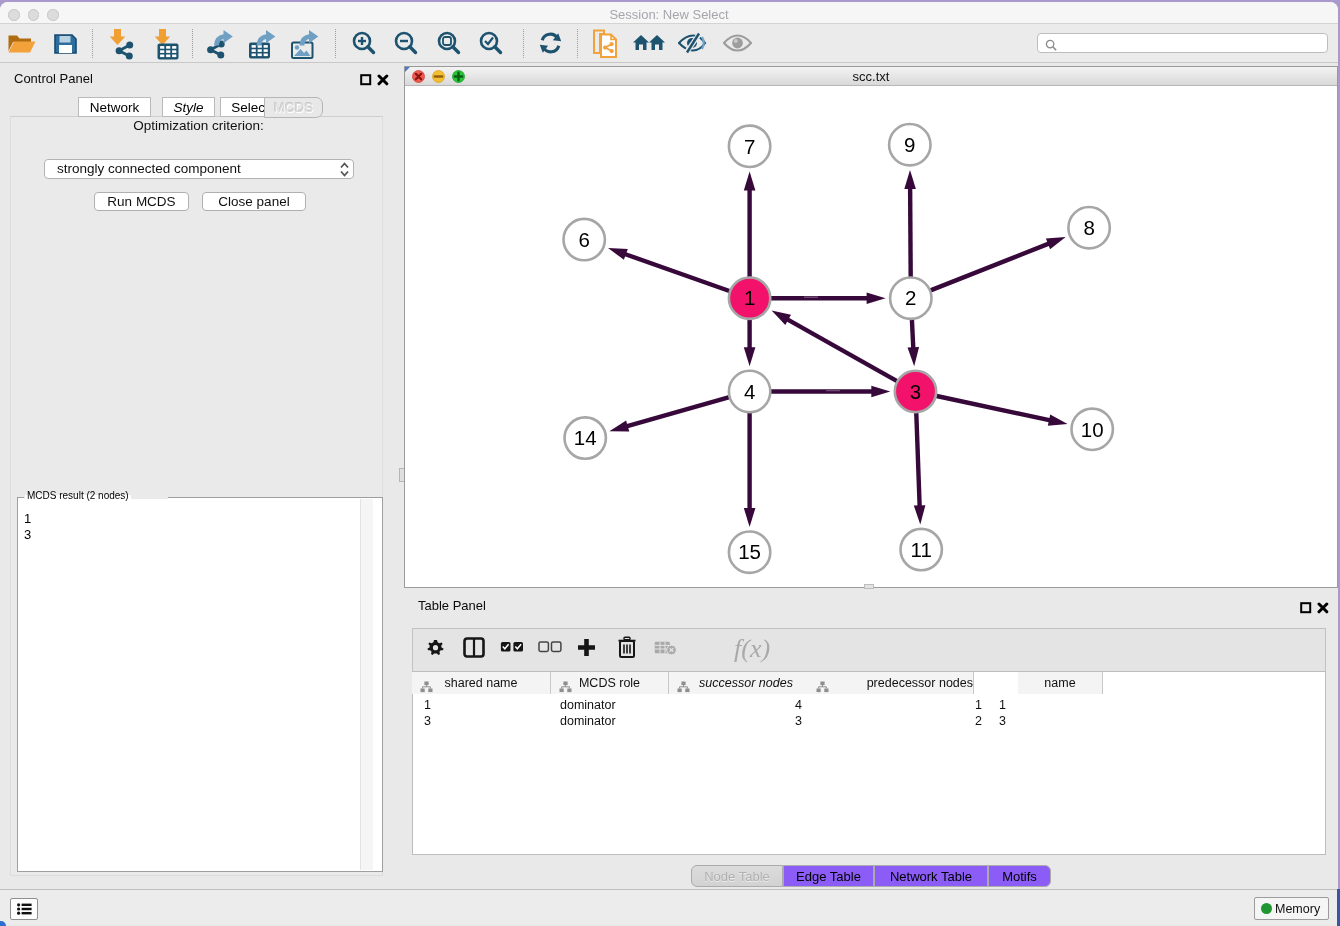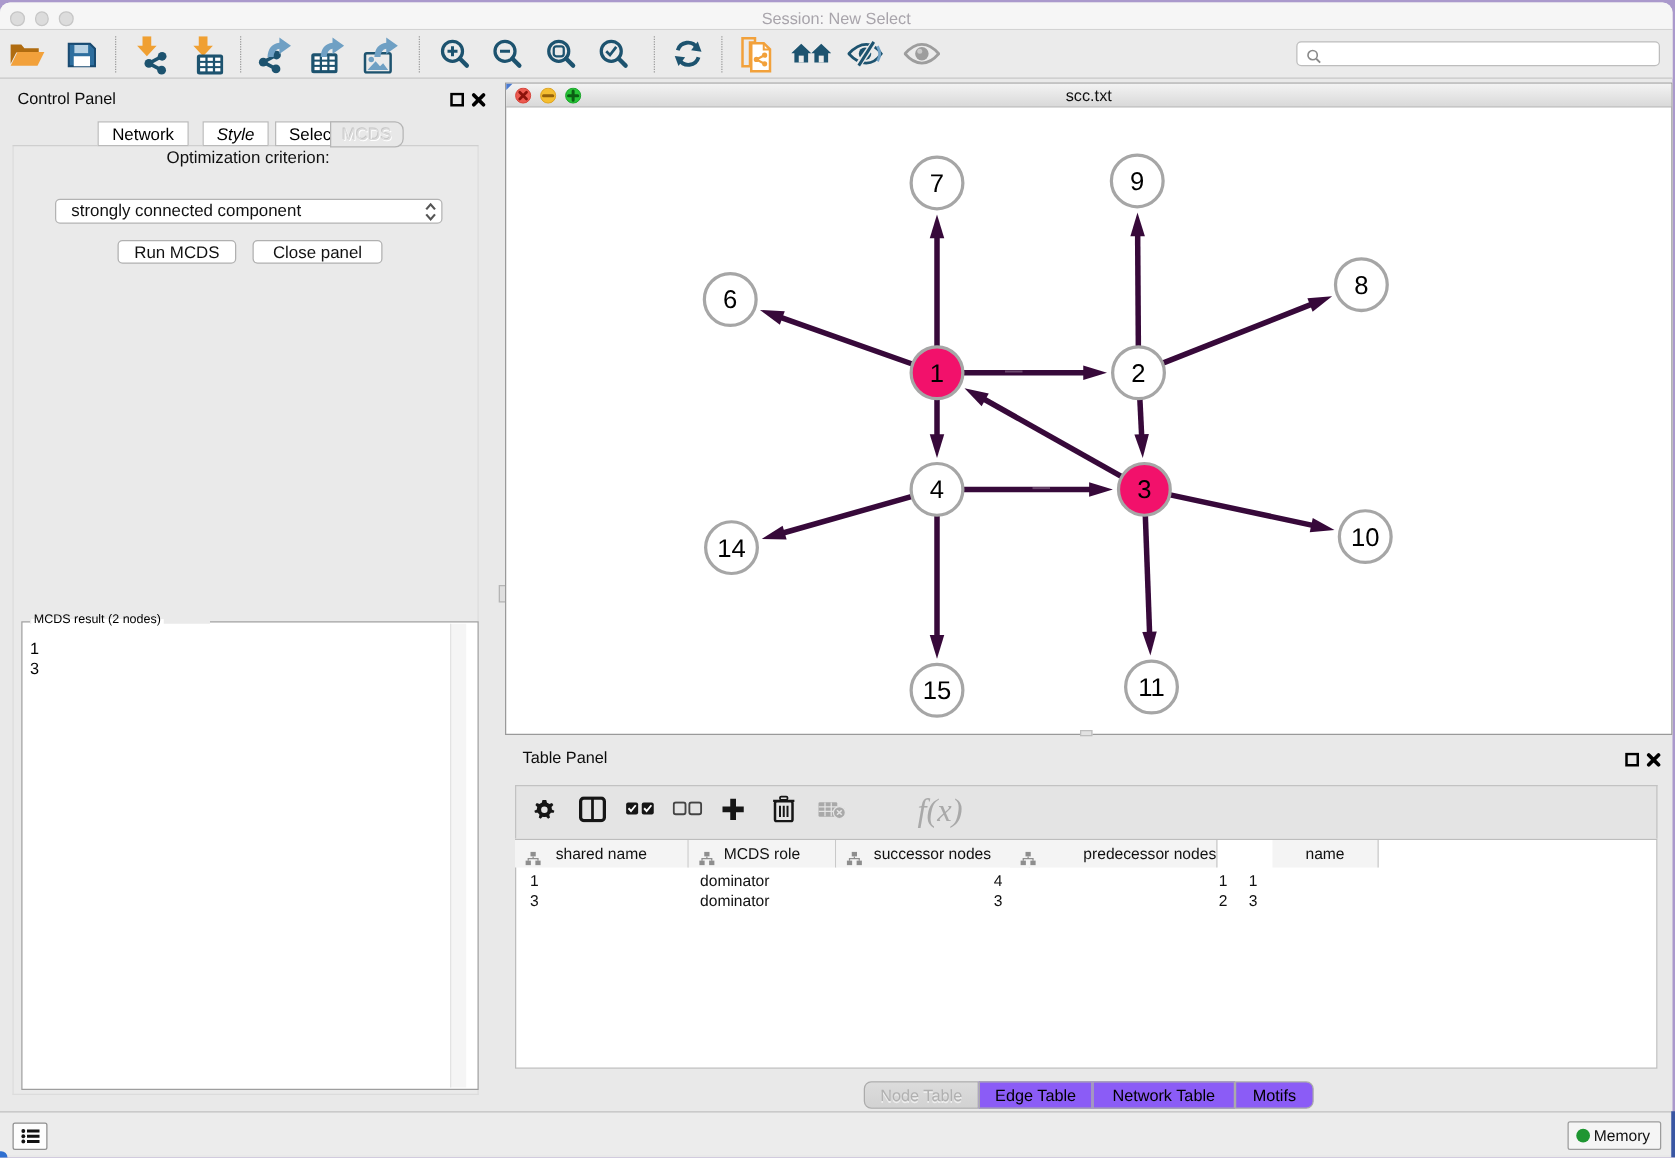--- a/index.html
+++ b/index.html
@@ -352,21 +352,21 @@
         <rect x="0.5" y="7.5" width="4.2" height="3.6" fill="#8e8e8e"></rect>
         <rect x="8.3" y="7.5" width="4.2" height="3.6" fill="#8e8e8e"></rect>
         <path d="M6.5,4.1 L6.5,5.8 M2.6,7.5 L2.6,5.8 L10.4,5.8 L10.4,7.5" fill="none" stroke="#8e8e8e" stroke-width="1"></path>
       </svg></span>shared name</div>
 <div class="th" style="left:551px;width:118px;"><span style="position:absolute;left:8px;top:5px;"><svg width="13" height="12" viewBox="0 0 13 12" style="vertical-align:-1px;">
         <rect x="4.4" y="0.5" width="4.2" height="3.6" fill="#8e8e8e"></rect>
         <rect x="0.5" y="7.5" width="4.2" height="3.6" fill="#8e8e8e"></rect>
         <rect x="8.3" y="7.5" width="4.2" height="3.6" fill="#8e8e8e"></rect>
         <path d="M6.5,4.1 L6.5,5.8 M2.6,7.5 L2.6,5.8 L10.4,5.8 L10.4,7.5" fill="none" stroke="#8e8e8e" stroke-width="1"></path>
       </svg></span>MCDS role</div>
-<div class="th" style="left:669px;width:155px;"><span style="position:absolute;left:8px;top:5px;"><svg width="13" height="12" viewBox="0 0 13 12" style="vertical-align:-1px;">
+<div class="th" style="left:669px;width:155px;font-style:italic;"><span style="position:absolute;left:8px;top:5px;"><svg width="13" height="12" viewBox="0 0 13 12" style="vertical-align:-1px;">
         <rect x="4.4" y="0.5" width="4.2" height="3.6" fill="#8e8e8e"></rect>
         <rect x="0.5" y="7.5" width="4.2" height="3.6" fill="#8e8e8e"></rect>
         <rect x="8.3" y="7.5" width="4.2" height="3.6" fill="#8e8e8e"></rect>
         <path d="M6.5,4.1 L6.5,5.8 M2.6,7.5 L2.6,5.8 L10.4,5.8 L10.4,7.5" fill="none" stroke="#8e8e8e" stroke-width="1"></path>
       </svg></span>successor nodes</div>
 <div class="th" style="left:808px;width:166px;text-align:right;"><span style="position:absolute;left:8px;top:5px;"><svg width="13" height="12" viewBox="0 0 13 12" style="vertical-align:-1px;">
         <rect x="4.4" y="0.5" width="4.2" height="3.6" fill="#8e8e8e"></rect>
         <rect x="0.5" y="7.5" width="4.2" height="3.6" fill="#8e8e8e"></rect>
         <rect x="8.3" y="7.5" width="4.2" height="3.6" fill="#8e8e8e"></rect>
         <path d="M6.5,4.1 L6.5,5.8 M2.6,7.5 L2.6,5.8 L10.4,5.8 L10.4,7.5" fill="none" stroke="#8e8e8e" stroke-width="1"></path>

